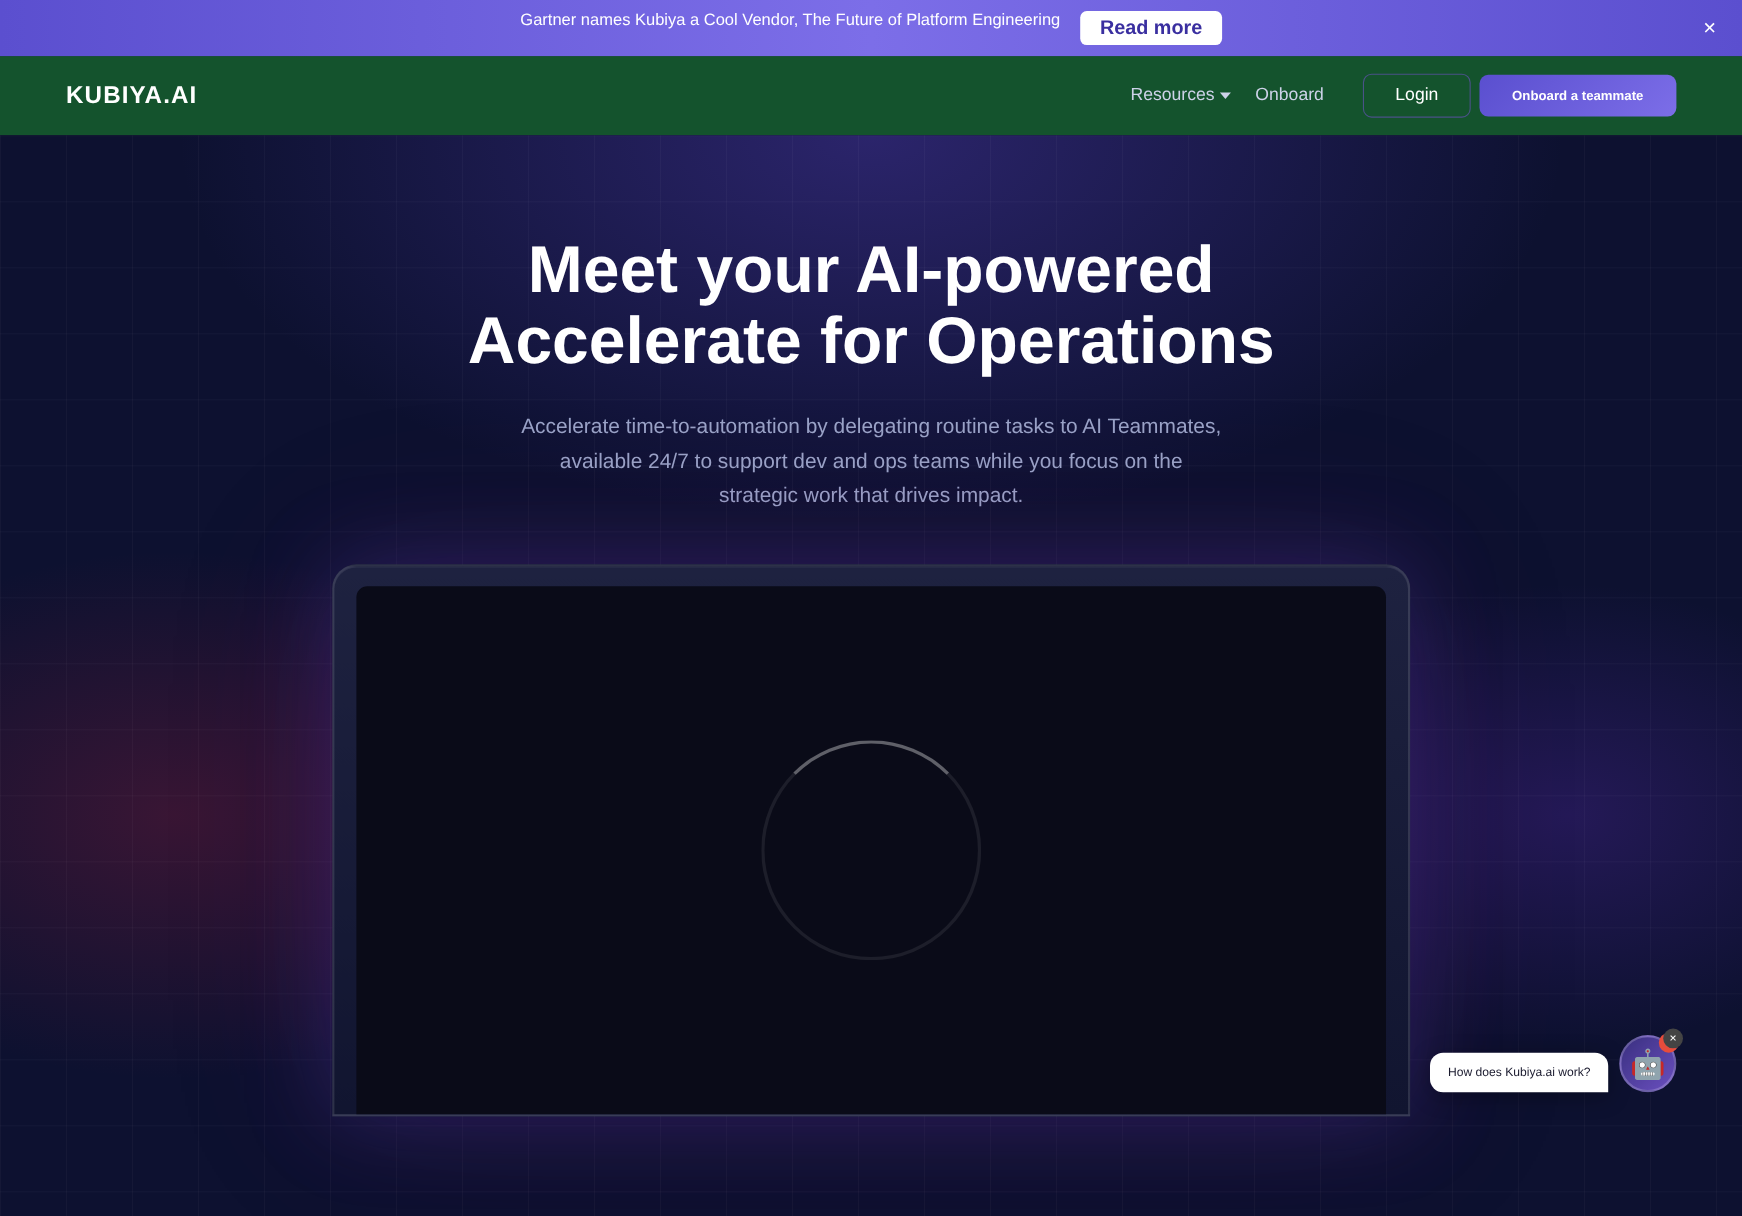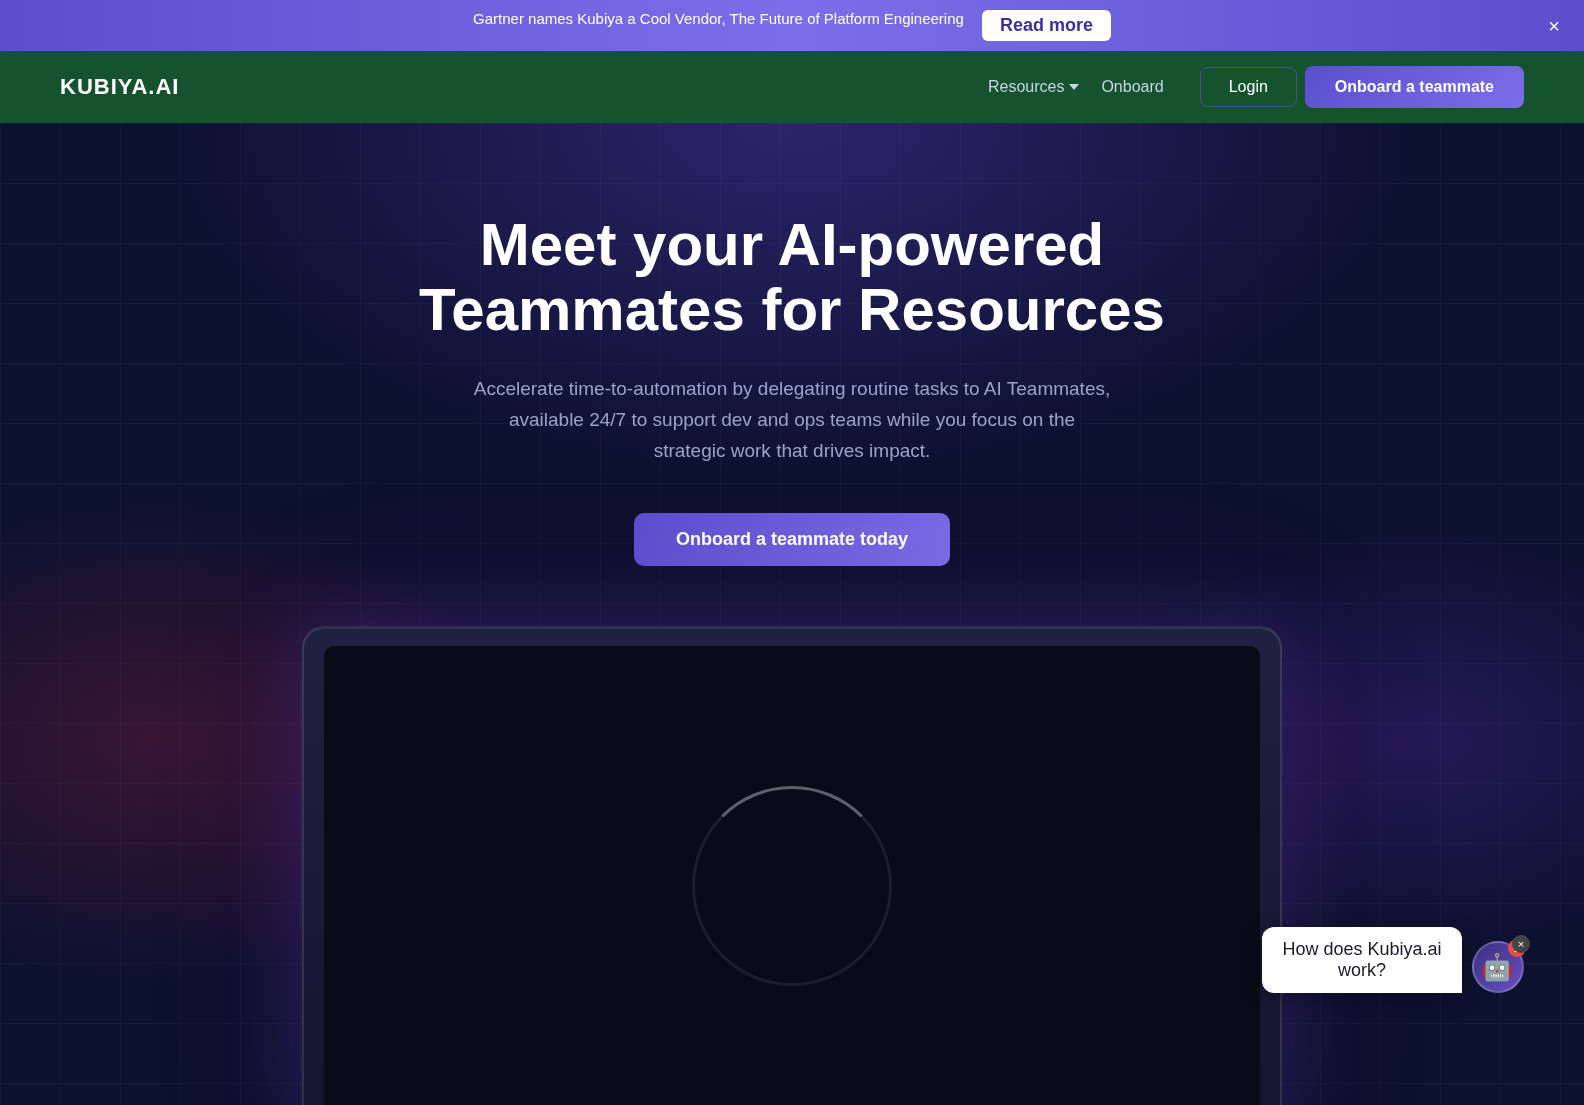--- a/index.html
+++ b/index.html
@@ -98,21 +98,21 @@
       font-weight: 500;
       cursor: pointer;
       margin-right: 8px;
     }
     .nav-cta {
       background: linear-gradient(135deg, #5a4fcf 0%, #7c6ee8 100%);
       color: #fff;
       border: none;
       border-radius: 8px;
       padding: 12px 30px;
-      font-size: 16px;
+      font-size: 12px;
       font-weight: 600;
       cursor: pointer;
     }
 
     
     .hero {
       position: relative;
       width: 100%;
       min-height: 1030px;
       display: flex;
@@ -225,21 +225,21 @@
       right: 60px;
       display: flex;
       align-items: flex-end;
       gap: 10px;
       z-index: 10;
     }
     .chat-bubble {
       background: #fff;
       border-radius: 12px 12px 0 12px;
       padding: 12px 16px;
-      font-size: 18px;
+      font-size: 11px;
       color: #1a1a2e;
       font-weight: 500;
       box-shadow: 0 4px 20px rgba(0,0,0,0.3);
       max-width: 200px;
     }
     .chat-avatar {
       width: 52px;
       height: 52px;
       border-radius: 50%;
       background: linear-gradient(135deg, #3a3080 0%, #6a4fbf 100%);
@@ -303,24 +303,23 @@
     </span>
     <span class="nav-link">Onboard</span>
   </div>
   <button class="nav-login">Login</button>
   <button class="nav-cta">Onboard a teammate</button>
 </nav>
 
 <section class="hero">
   <h1 class="hero-title">
     <span>Meet your AI-powered</span><br>
-    <span>Teammates for Resources</span>
+    <span>Accelerate for Operations</span>
   </h1>
   <p class="hero-subtitle">Accelerate time-to-automation by delegating routine tasks to AI Teammates, available 24/7 to support dev and ops teams while you focus on the strategic work that drives impact.</p>
-  <button class="hero-cta">Onboard a teammate today</button>
 
   <div class="laptop-wrap">
     <div class="laptop-outer">
       <div class="laptop-screen">
         <div class="loading-circle"></div>
       </div>
     </div>
   </div>
 
   <div class="chat-widget">

